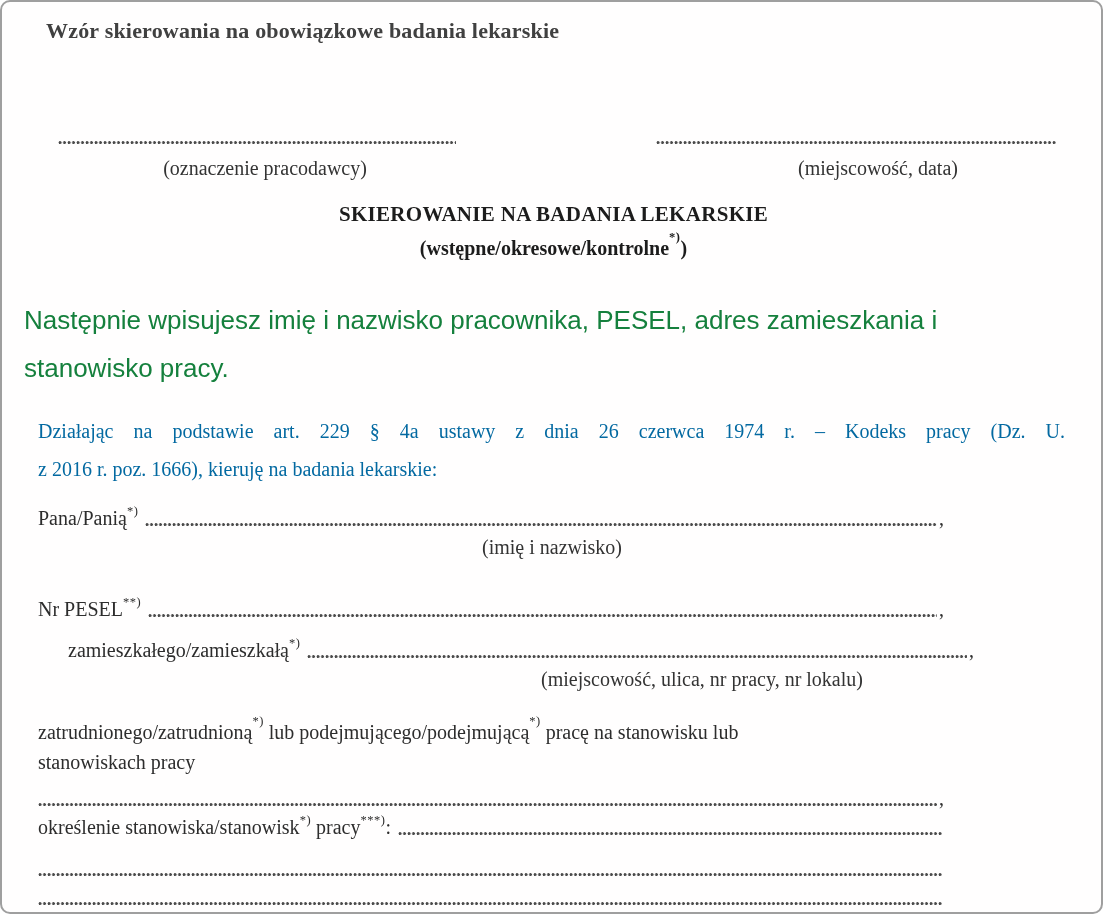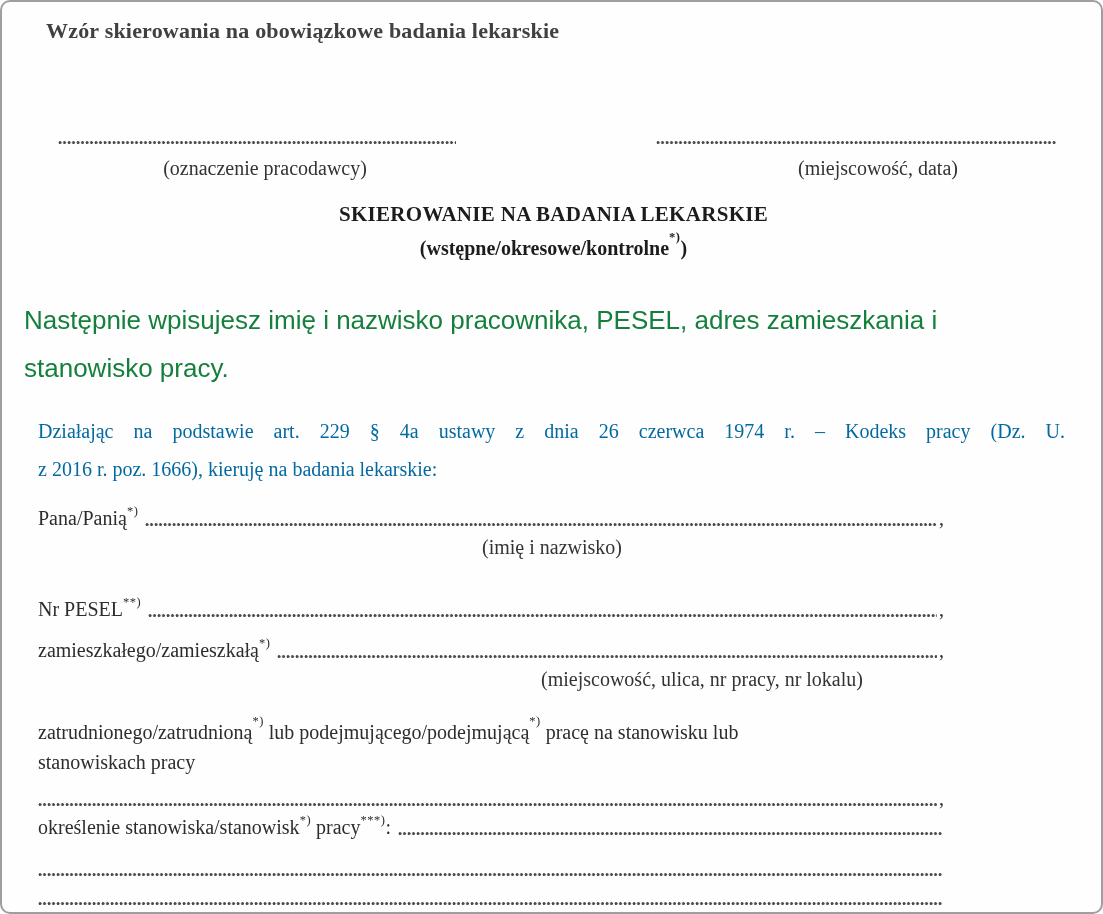--- a/index.html
+++ b/index.html
@@ -100,21 +100,21 @@
     <span>,</span>
   </div>
   <div class="abs caption" style="left:300px; top:534px; width:500px;">(imię i nazwisko)</div>
 
   <div class="abs row" style="top:568px;margin-top:26px;">
     <span class="lbl">Nr PESEL</span><span class="sup">**)</span>
     <span class="dotfill"></span>
     <span>,</span>
   </div>
 
-  <div class="abs row" style="top:635px;">
+  <div class="abs row" style="top:635px;margin-left:30px;">
     <span class="lbl">zamieszkałego/zamieszkałą</span><span class="sup">*)</span>
     <span class="dotfill"></span>
     <span>,</span>
   </div>
   <div class="abs caption" style="left:450px; top:666px; width:500px;">(miejscowość, ulica, nr pracy, nr lokalu)</div>
 
   <div class="abs plain-line" style="top:713px;">
     <span>zatrudnionego/zatrudnioną</span><span class="sup">*)</span><span> lub podejmującego/podejmującą</span><span class="sup">*)</span><span> pracę na stanowisku lub</span>
   </div>
   <div class="abs plain-line" style="top:747px;">stanowiskach pracy</div>

